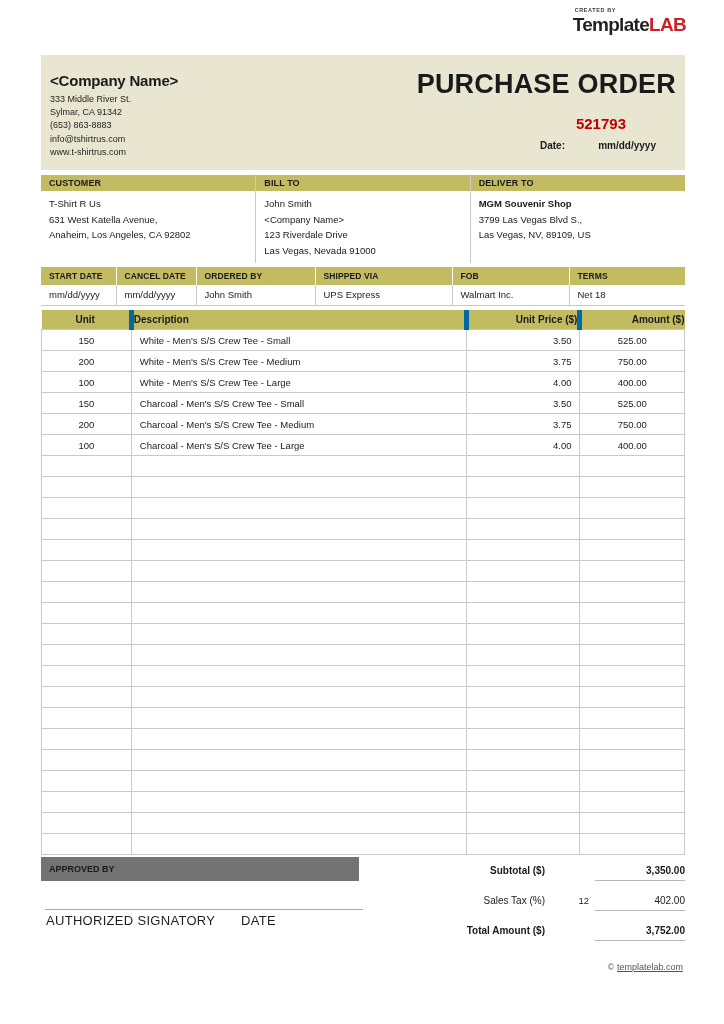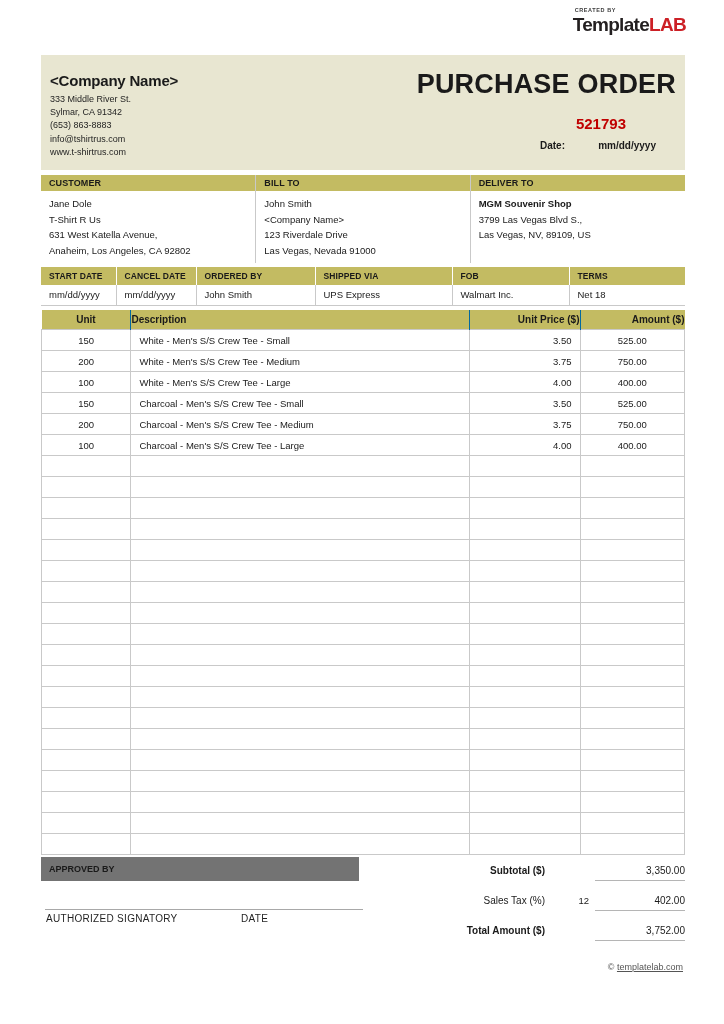--- a/index.html
+++ b/index.html
@@ -163,21 +163,21 @@
     margin-top: 4px;
     width: 644px;
     border-collapse: collapse;
     table-layout: fixed;
   }
   .items-table th {
     background: #c3bb62;
     font-size: 10px;
     font-weight: bold;
     padding: 4px 0;
-    border-right: 1px solid #0369a1;
+    border-right: 5px solid #0369a1;
   }
   .items-table th:last-child { border-right: none; }
   .items-table td {
     font-size: 9.5px;
     height: 20px;
     border: 1px solid #c9c9c9;
     background: #ffffff;
     padding: 0 8px;
   }
   .col-unit { width: 77px; text-align: center; }
@@ -213,21 +213,21 @@
   .sig-line {
     position: absolute;
     left: 4px;
     top: 52px;
     width: 318px;
     border-top: 1px solid #a8a8a8;
   }
   .sig-label {
     position: absolute;
     top: 56px;
-    font-size: 10px;
+    font-size: 13px;
     letter-spacing: 0.3px;
     color: #1f1f1f;
   }
   .sig-label.a { left: 5px; }
   .sig-label.b { left: 200px; }
 
   .totals {
     position: absolute;
     right: 0;
     top: 8px;
@@ -254,21 +254,21 @@
   .tot-value {
     position: absolute;
     right: 0;
     top: 0;
     width: 90px;
     text-align: right;
     font-size: 10px;
     padding-bottom: 4px;
     border-bottom: 1px solid #b5b5b5;
   }
-  .tot-value.bold { font-weight: normal; }
+  .tot-value.bold { font-weight: bold; }
 
   .copyright {
     position: absolute;
     right: 2px;
     top: 105px;
     font-size: 9px;
     color: #555555;
   }
   .copyright u { text-decoration: underline; }
 </style>
@@ -294,21 +294,20 @@
     <div class="po-title">PURCHASE ORDER</div>
     <div class="po-number">521793</div>
     <div class="po-date-label">Date:</div>
     <div class="po-date-value">mm/dd/yyyy</div>
   </div>
 
   <div class="addr-row">
     <div class="addr-col c1">
       <div class="addr-head">CUSTOMER</div>
       <div class="addr-body">
-        <div class="addr-line">Jane Dole</div>
         <div class="addr-line">T-Shirt R Us</div>
         <div class="addr-line">631 West Katella Avenue,</div>
         <div class="addr-line">Anaheim, Los Angeles, CA  92802</div>
       </div>
     </div>
     <div class="addr-col c2">
       <div class="addr-head">BILL TO</div>
       <div class="addr-body">
         <div class="addr-line">John Smith</div>
         <div class="addr-line">&lt;Company Name&gt;</div>

